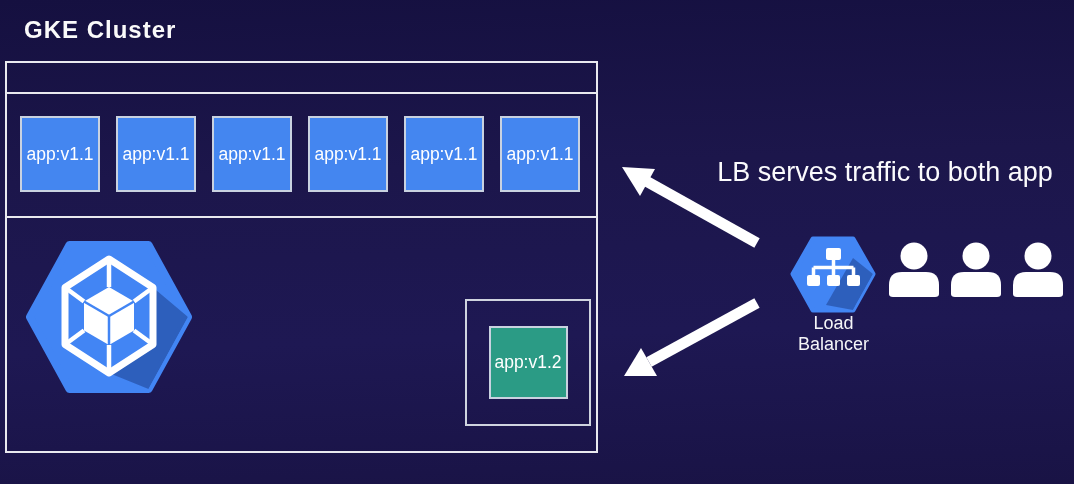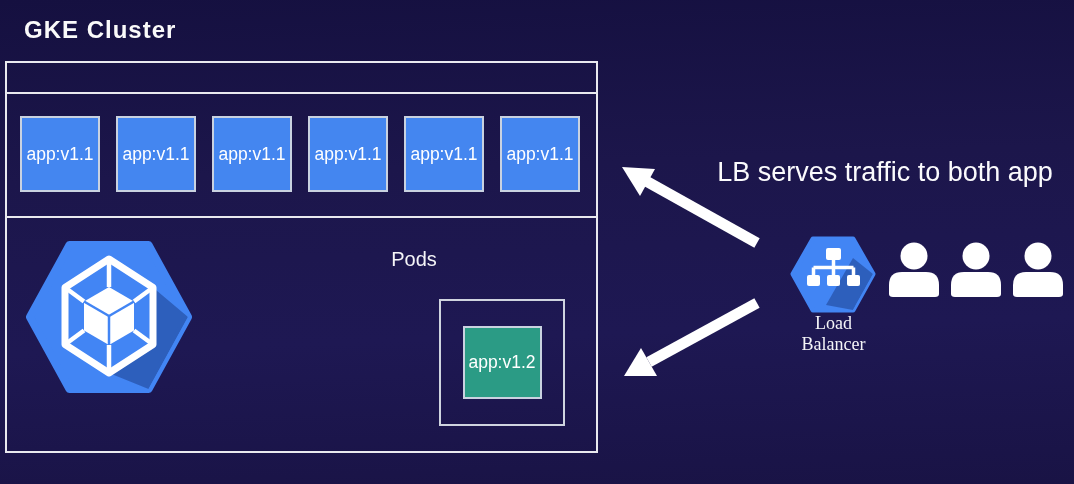--- a/index.html
+++ b/index.html
@@ -38,38 +38,38 @@
     width:76px;height:72px;
     background:#4486f0;border:2px solid #c9d2e0;
     display:flex;align-items:center;justify-content:center;
     font-size:17.5px;color:#ffffff;white-space:nowrap;
   }
   .pods-label{
     position:absolute;left:357px;top:185px;width:100px;
     text-align:center;font-size:20px;color:#f5f5f8;
   }
   .node-box{
-    position:absolute;left:432px;top:236px;width:122px;height:123px;
+    position:absolute;left:458px;top:236px;width:122px;height:123px;
     border:2px solid #cfd4df;
     display:flex;align-items:center;justify-content:center;
   }
   .pod.green{
     width:75px;height:69px;background:#2b9b85;
   }
   .engine-label{
     position:absolute;left:9px;top:330px;width:220px;
     text-align:center;font-size:19px;color:#f5f5f8;
   }
   .annotation{
     position:absolute;left:704px;top:138px;width:362px;
     text-align:center;font-size:27px;line-height:1.08;color:#fbfbfd;margin-top:20px;
   }
   .lb-label{
     position:absolute;left:788px;top:313px;width:91px;
-    text-align:center;font-size:18px;line-height:1.15;color:#f5f5f8;font-family:Liberation Serif, serif;
+    text-align:center;font-size:18px;line-height:1.15;color:#f5f5f8;
   }
   svg.overlay{position:absolute;left:0;top:0;width:1074px;height:484px;pointer-events:none;}
 </style>
 </head>
 <body>
 
 <div class="stage">
 
   <div class="title">GKE Cluster</div>
 
@@ -80,21 +80,20 @@
       <div class="pod">app:v1.1</div>
       <div class="pod">app:v1.1</div>
       <div class="pod">app:v1.1</div>
       <div class="pod">app:v1.1</div>
       <div class="pod">app:v1.1</div>
       <div class="pod">app:v1.1</div>
     </div>
 
     <div class="section-divider"></div>
 
-    <div class="pods-label">Pods</div>
 
     <div class="node-box">
       <div class="pod green">app:v1.2</div>
     </div>
 
   </div>
 
   <svg class="overlay" viewBox="0 0 1074 484">
     <defs>
       <clipPath id="clipGke">

